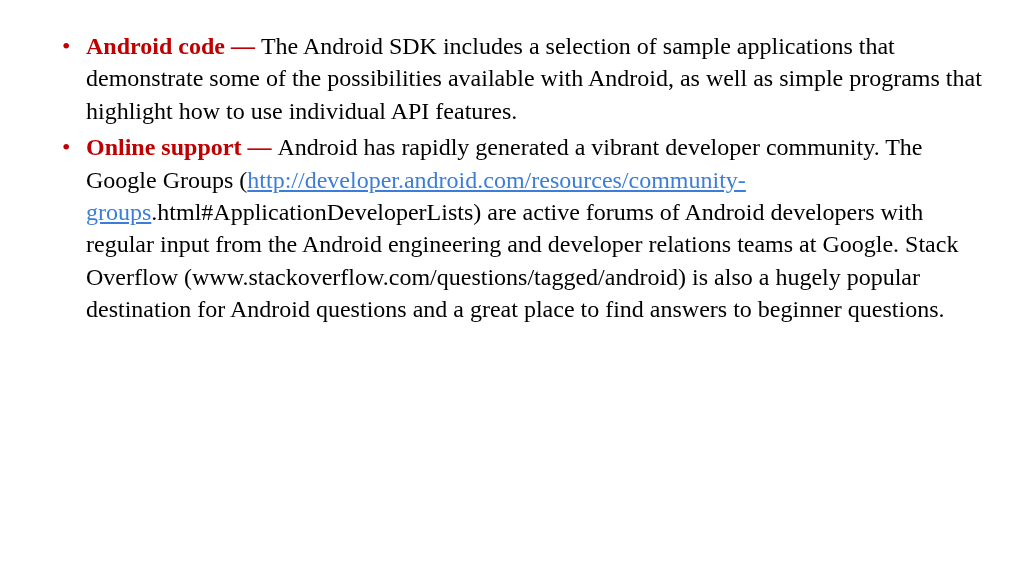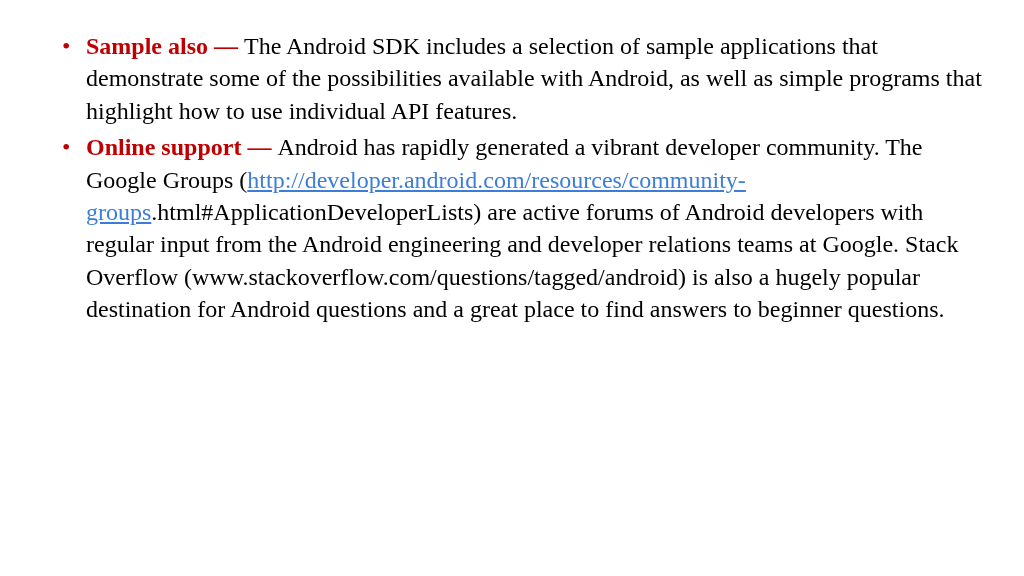--- a/index.html
+++ b/index.html
@@ -42,18 +42,18 @@
     .link {
       color: #3b7dd8;
       text-decoration: underline;
     }
   </style>
 </head>
 <body>
 
 <ul>
   <li>
-    <span class="term">Sample also — </span><span>The Android SDK includes a selection of sample applications that demonstrate some of the possibilities available with Android, as well as simple programs that highlight how to use individual API features.</span>
+    <span class="term">Android code — </span><span>The Android SDK includes a selection of sample applications that demonstrate some of the possibilities available with Android, as well as simple programs that highlight how to use individual API features.</span>
   </li>
   <li>
     <span class="term">Online support — </span><span>Android has rapidly generated a vibrant developer community. The Google Groups (</span><a class="link">http://developer.android.com/resources/community-groups</a><span>.html#ApplicationDeveloperLists) are active forums of Android developers with regular input from the Android engineering and developer relations teams at Google. Stack Overflow (www.stackoverflow.com/questions/tagged/android) is also a hugely popular destination for Android questions and a great place to find answers to beginner questions.</span>
   </li>
 </ul>
 
 </body></html>

